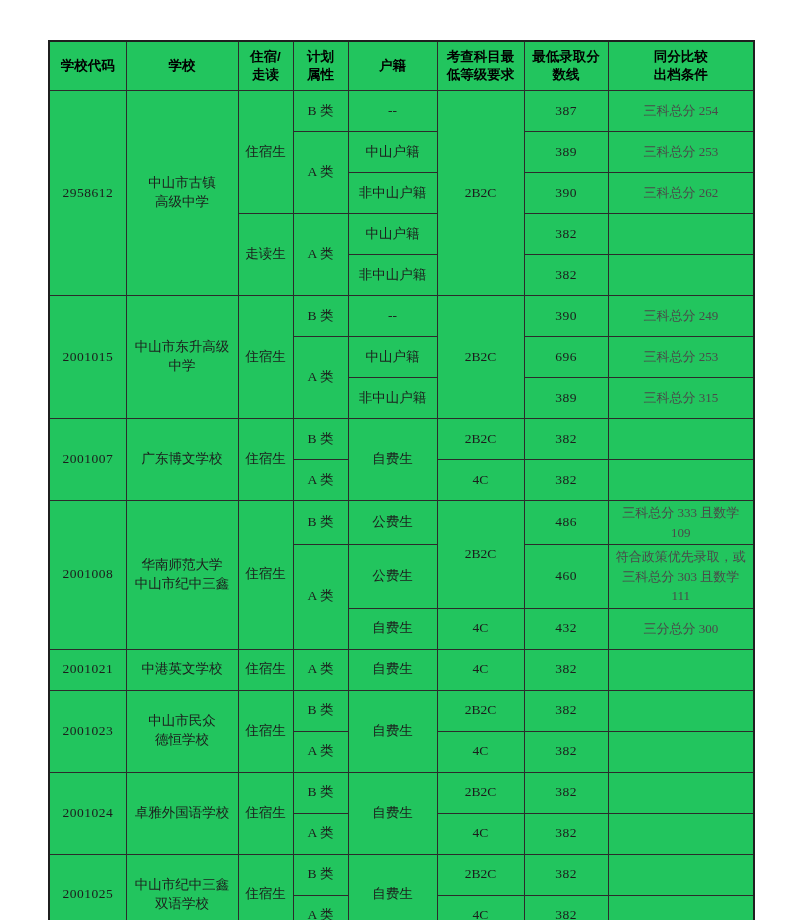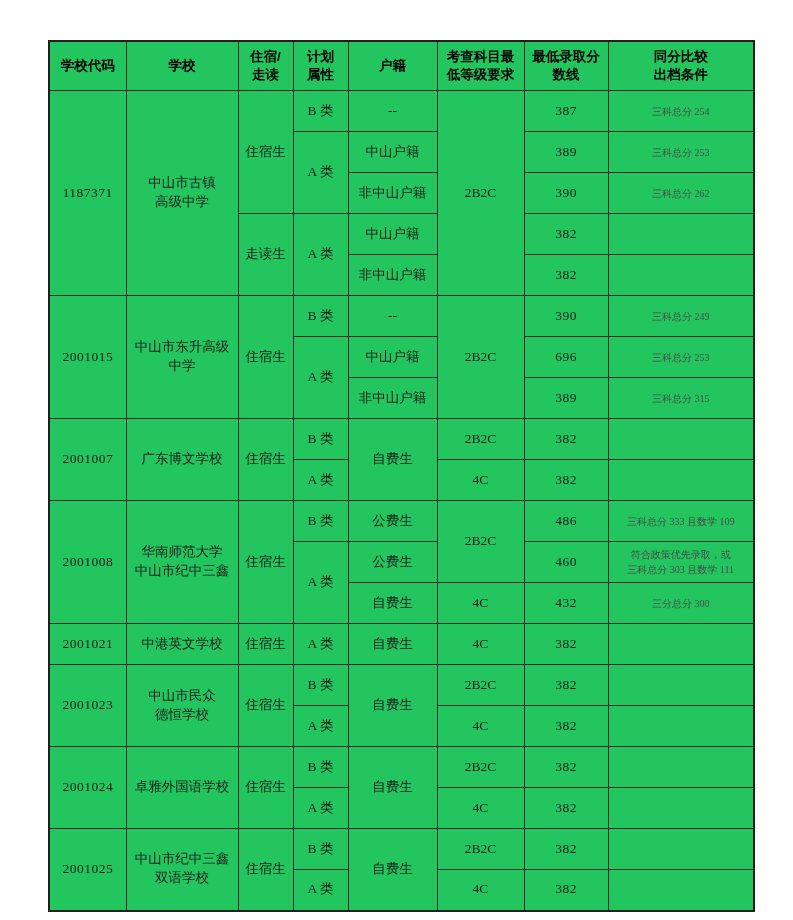--- a/index.html
+++ b/index.html
@@ -36,21 +36,21 @@
     color: #000000;
     height: 44px;
     line-height: 1.35;
   }
   .score-table tbody tr { height: 41px; }
   .score-table tbody td {
     font-size: 13.5px;
     color: #1c1c1c;
   }
   .score-table td.tiebreak {
-    font-size: 10px;
+    font-size: 13px;
     color: #4a4a4a;
     line-height: 1.5;
   }
   .score-table td.code, .score-table td.score { letter-spacing: 0.5px; }
   col.c-code   { width: 77px; }
   col.c-school { width: 112px; }
   col.c-board  { width: 55px; }
   col.c-plan   { width: 55px; }
   col.c-house  { width: 89px; }
   col.c-subj   { width: 87px; }
@@ -85,21 +85,21 @@
 低等级要求</th>
         <th>最低录取分
 数线</th>
         <th>同分比较
 出档条件</th>
       </tr>
     </thead>
     <tbody>
 
       <tr>
-        <td rowspan="5" class="code">1187371</td>
+        <td rowspan="5" class="code">2958612</td>
         <td rowspan="5">中山市古镇
 高级中学</td>
         <td rowspan="3">住宿生</td>
         <td>B 类</td>
         <td>--</td>
         <td rowspan="5">2B2C</td>
         <td class="score">387</td>
         <td class="tiebreak">三科总分 254</td>
       </tr>
       <tr>

